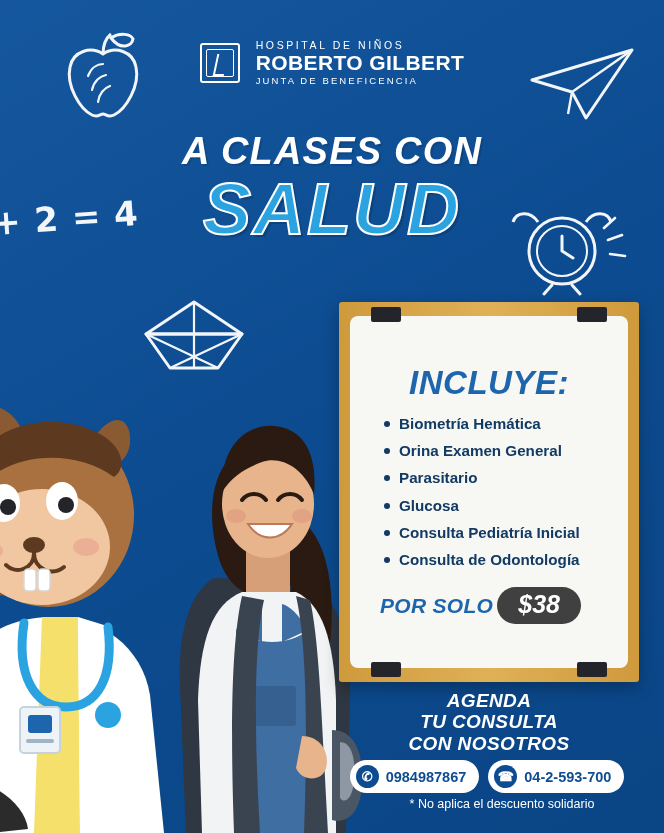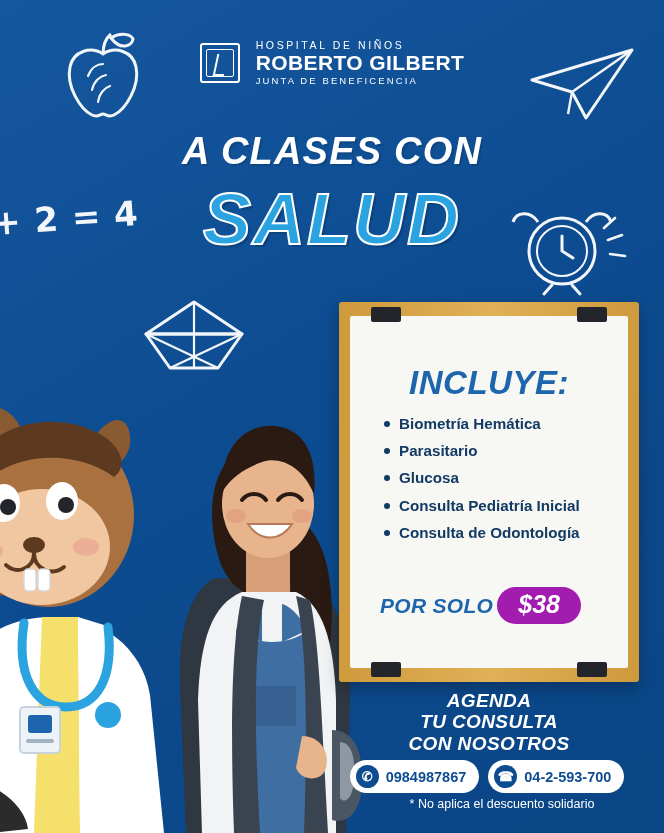--- a/index.html
+++ b/index.html
@@ -84,21 +84,21 @@
   }
   .headline .l1, .headline .l2 {
     font-size: 38px;
     letter-spacing: 1.2px;
     display: block;
     text-shadow: 2px 2px 0 rgba(0,0,0,.12);
   }
   .headline .l2 { margin-top: 16px; }
   .headline .big {
     display: block;
-    margin-top: 12px;
+    margin-top: 2px;
     font-size: 72px;
     color: #2aa3e0;
     letter-spacing: 2px;
     -webkit-text-stroke: 2px #ffffff;
     text-shadow: 3px 3px 0 rgba(0,0,0,.15);
   }
 
   
   .board {
     position: absolute;
@@ -106,21 +106,21 @@
     width: 300px; height: 380px;
     background: #d9a441;
     background: linear-gradient(90deg,#cf9a3c 0%, #e0b057 50%, #cf9a3c 100%);
     border-radius: 3px;
     box-shadow: 0 6px 16px rgba(0,0,0,.28);
   }
   .board-inner {
     position: absolute;
     left: 11px; top: 14px; right: 11px; bottom: 14px;
     background: #f7f7f4;
-    border-radius: 2px;
+    border-radius: 8px;
   }
   .clip {
     position: absolute;
     width: 30px; height: 15px;
     background: #23252a;
     border-radius: 2px;
     z-index: 3;
   }
   .clip.tl { left: 32px; top: 5px; }
   .clip.tr { right: 32px; top: 5px; }
@@ -168,21 +168,21 @@
     gap: 4px;
   }
   .price-label {
     color: #1d66ad;
     font-size: 21px;
     font-weight: bold;
     font-style: italic;
     letter-spacing: .3px;
   }
   .price-pill {
-    background: #a21caf;
+    background: #404040;
     color: #ffffff;
     font-size: 25px;
     font-weight: bold;
     font-style: italic;
     padding: 5px 21px 7px;
     border-radius: 22px;
     line-height: 1;
   }
 
   
@@ -373,20 +373,21 @@
 
   <div class="board">
     <div class="clip tl"></div>
     <div class="clip tr"></div>
     <div class="clip bl"></div>
     <div class="clip br"></div>
     <div class="board-inner">
       <div class="board-title">INCLUYE:</div>
       <ul class="board-list">
         <li>Biometría Hemática</li>
+        <li>Orina Examen General</li>
         <li>Parasitario</li>
         <li>Glucosa</li>
         <li>Consulta Pediatría Inicial</li>
         <li>Consulta de Odontología</li>
       </ul>
       <div class="price-row">
         <span class="price-label">POR SOLO</span>
         <span class="price-pill">$38</span>
       </div>
     </div>

